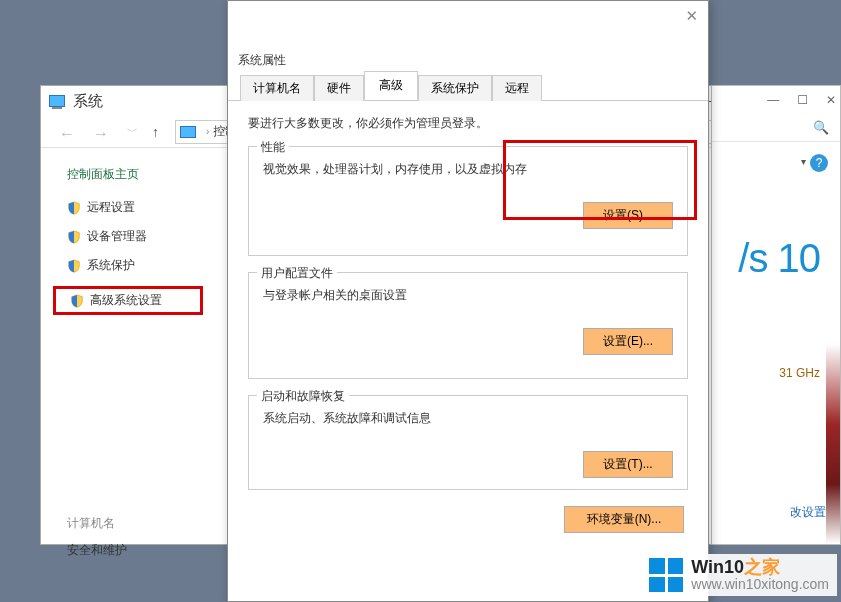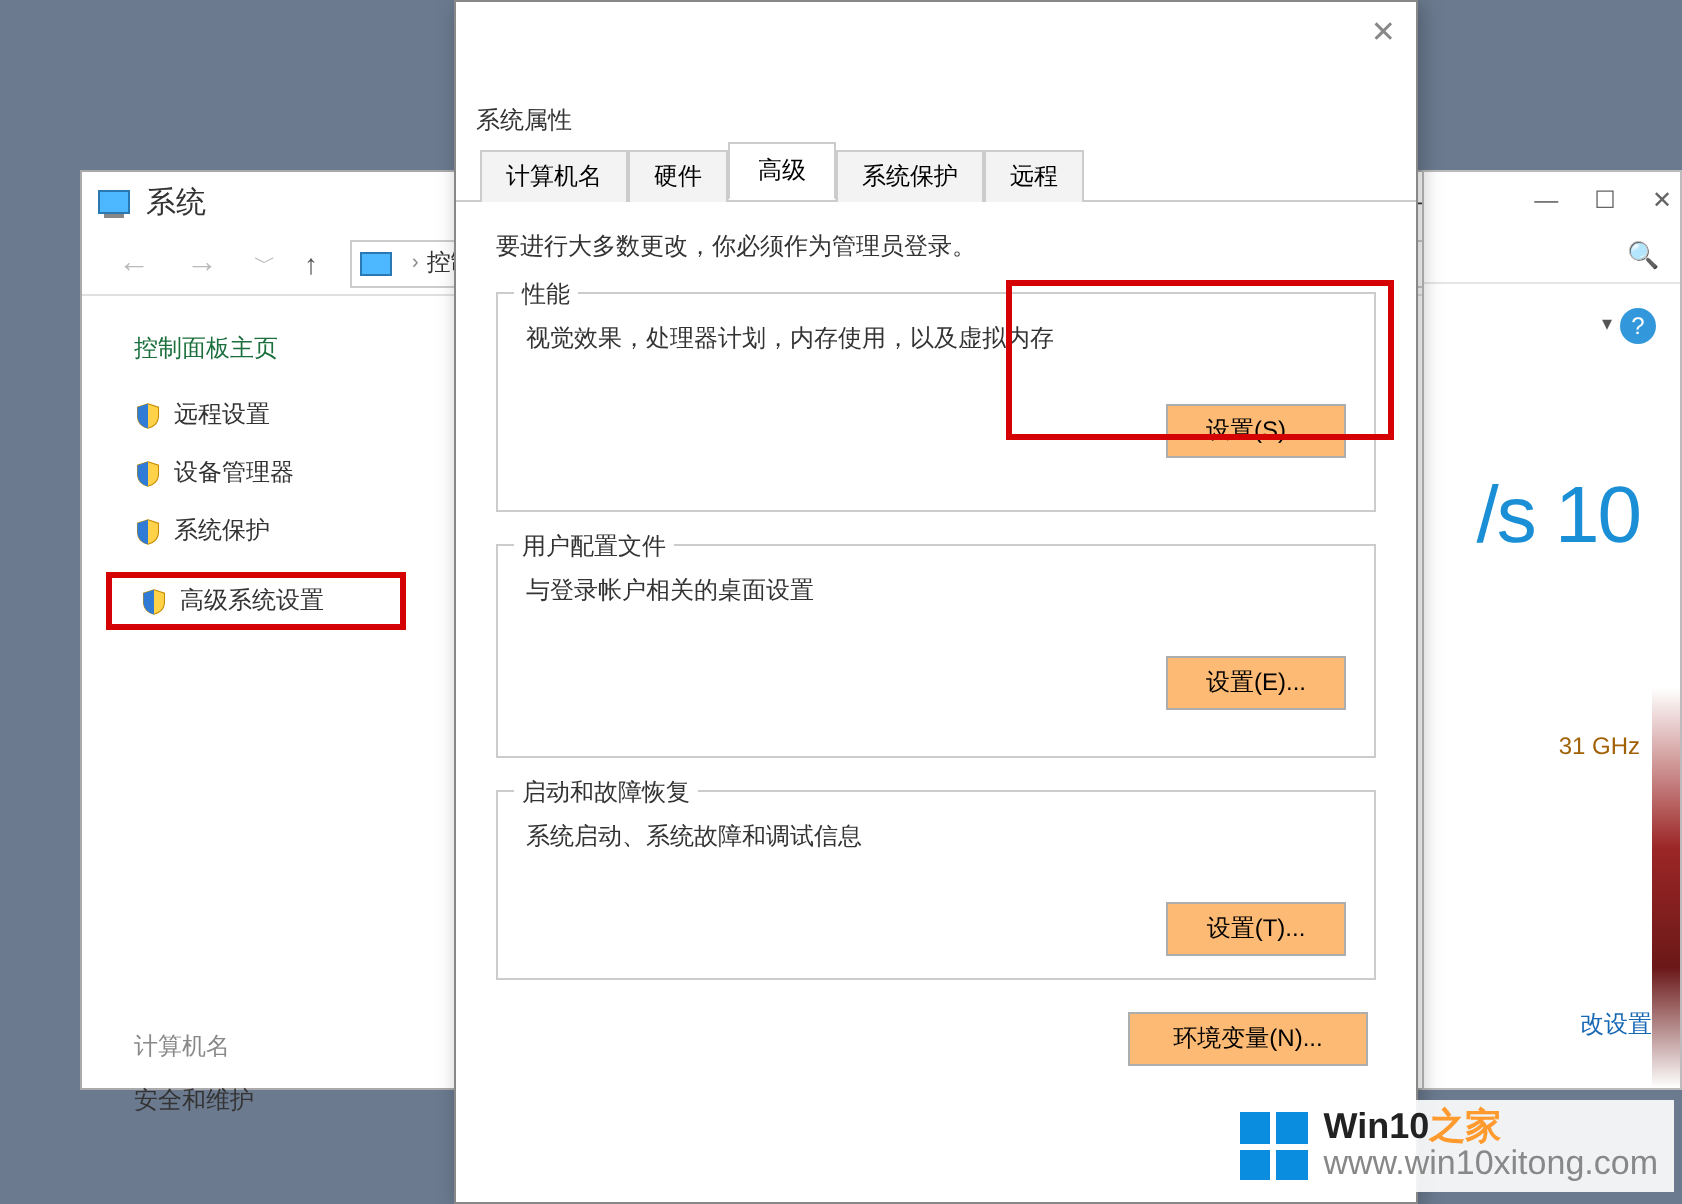--- a/index.html
+++ b/index.html
@@ -66,21 +66,21 @@
 .change-settings { position: absolute; right: 14px; top: 418px; font-size: 12px; color: #1668b5; cursor: pointer; }
 .right-photo { position: absolute; right: 0; bottom: 0; width: 14px; height: 200px; background: linear-gradient(180deg,#fff,#9c2626 40%,#6b1818 70%,#fff); }
 
 
 .watermark { position: absolute; right: 4px; bottom: 6px; display: flex; align-items: center; gap: 8px; background: rgba(255,255,255,.9); padding: 4px 8px; }
 .wm-logo { width: 34px; height: 34px; display: grid; grid-template-columns: 1fr 1fr; grid-template-rows: 1fr 1fr; gap: 3px; }
 .wm-logo div { background: #0b8ddf; }
 .wm-text { display: flex; flex-direction: column; }
 .wm-brand { font-size: 18px; font-weight: 700; color: #222; line-height: 1; }
 .wm-accent { color: #ff9a2e; }
-.wm-url { font-size: 17px; color: #888; }
+.wm-url { font-size: 14px; color: #888; }
 </style>
 </head>
 <body>
 
 <div class="sys-window">
   <div class="sys-titlebar">
     <div class="sys-icon"></div>
     <div class="sys-title">系统</div>
     <div class="sys-winbtns">
       <div class="sys-winbtn">—</div>

